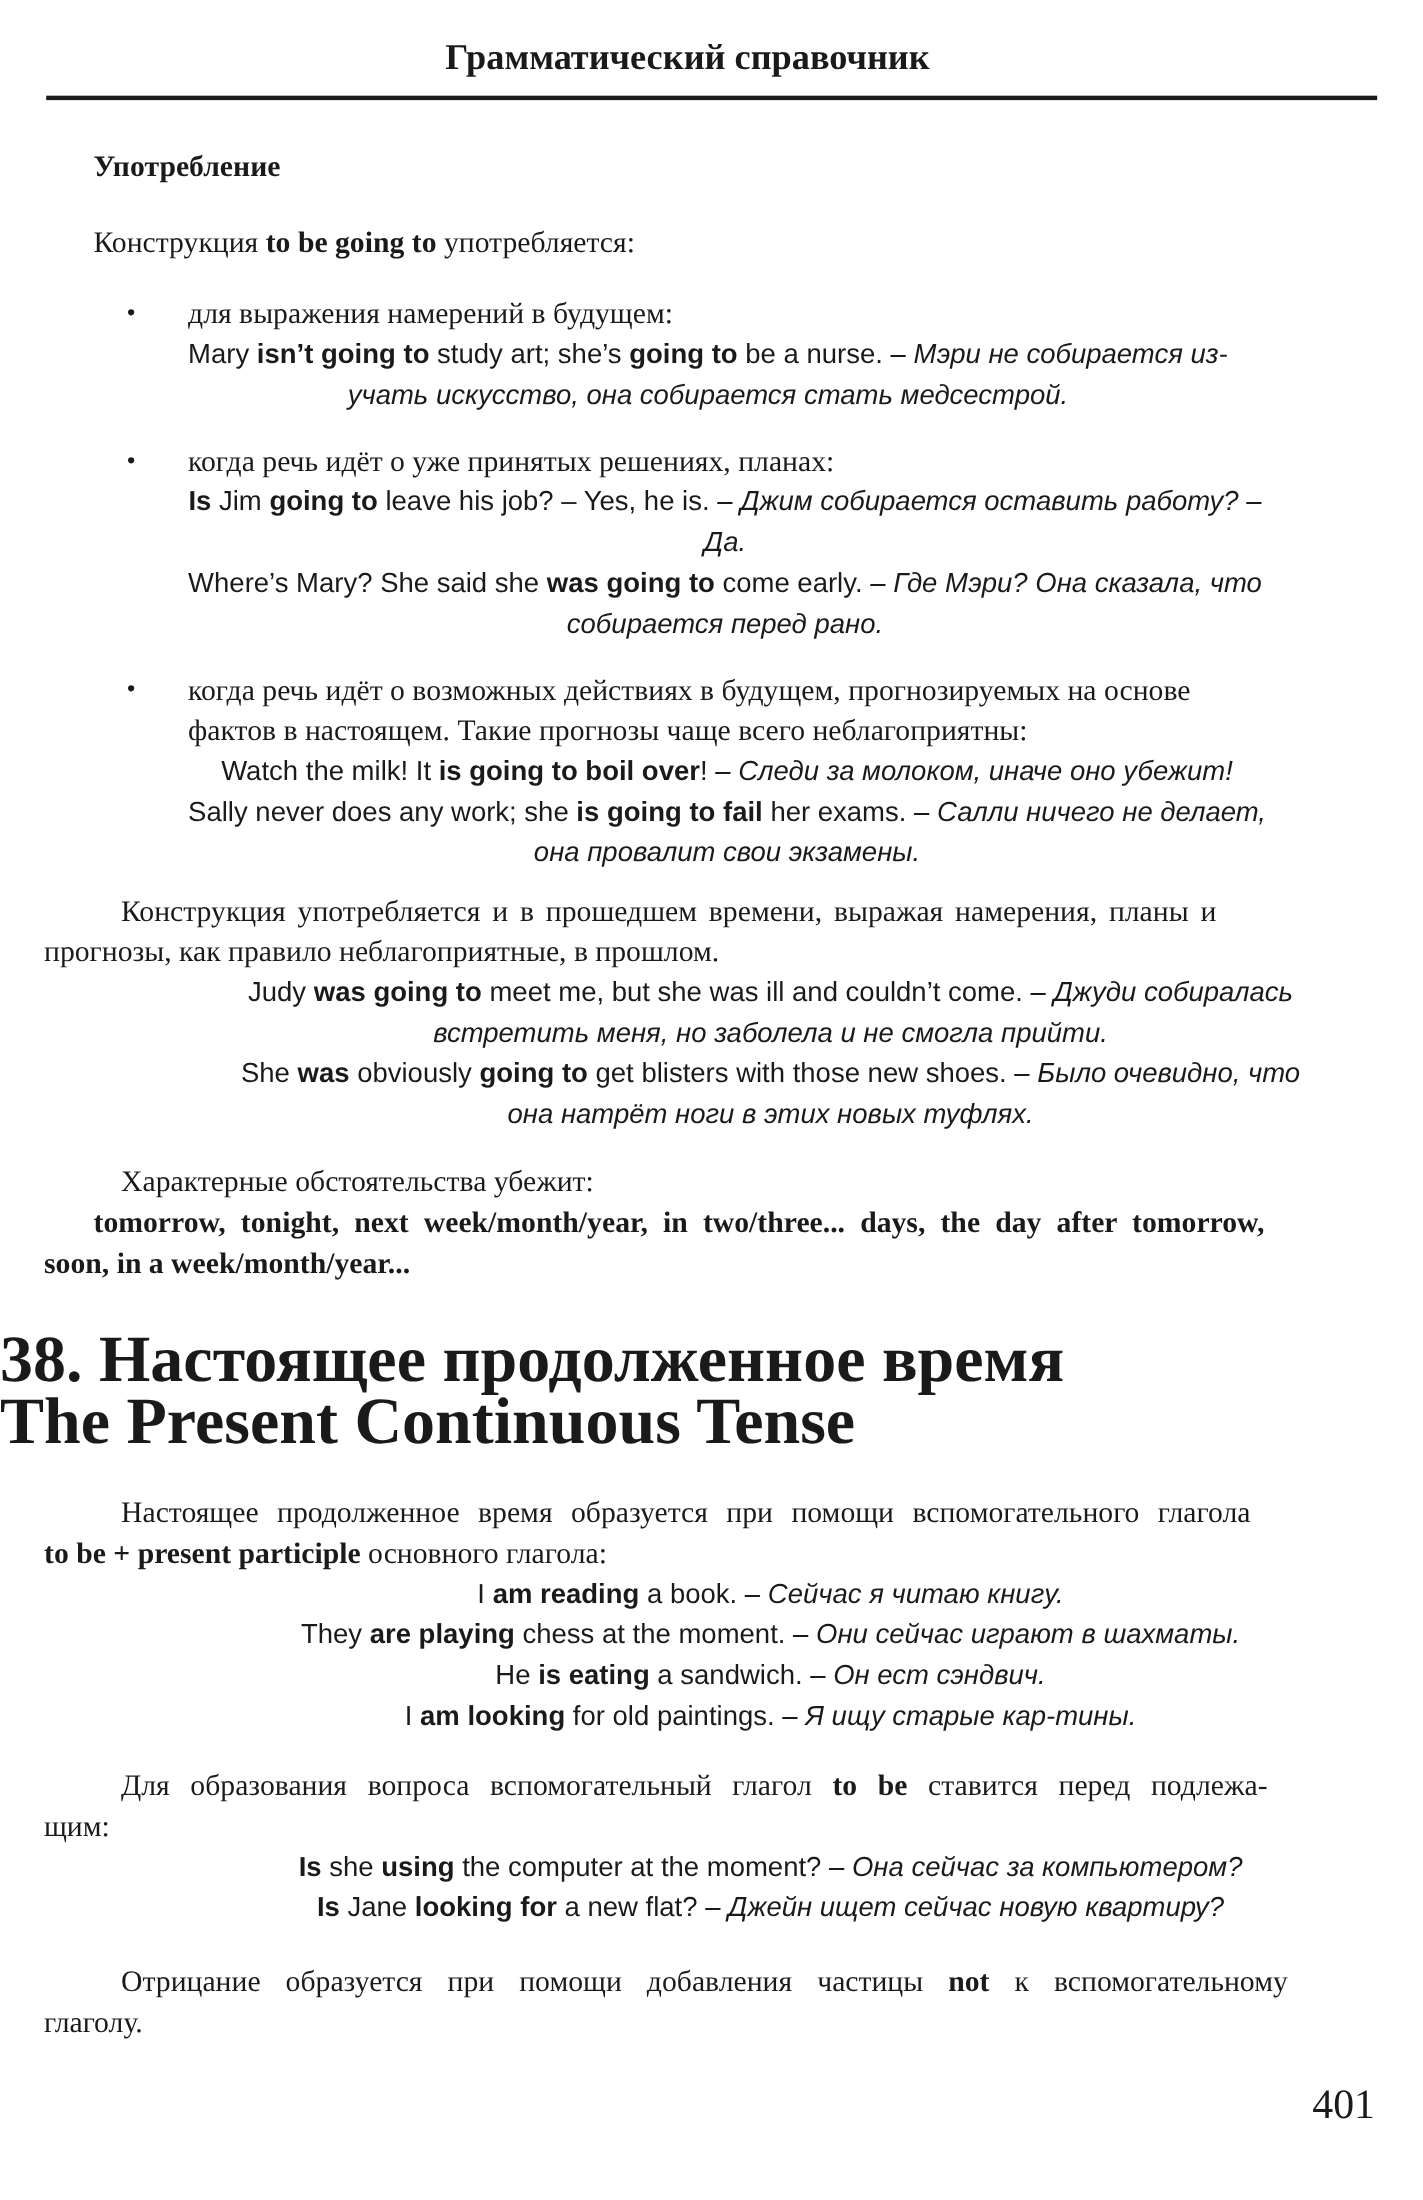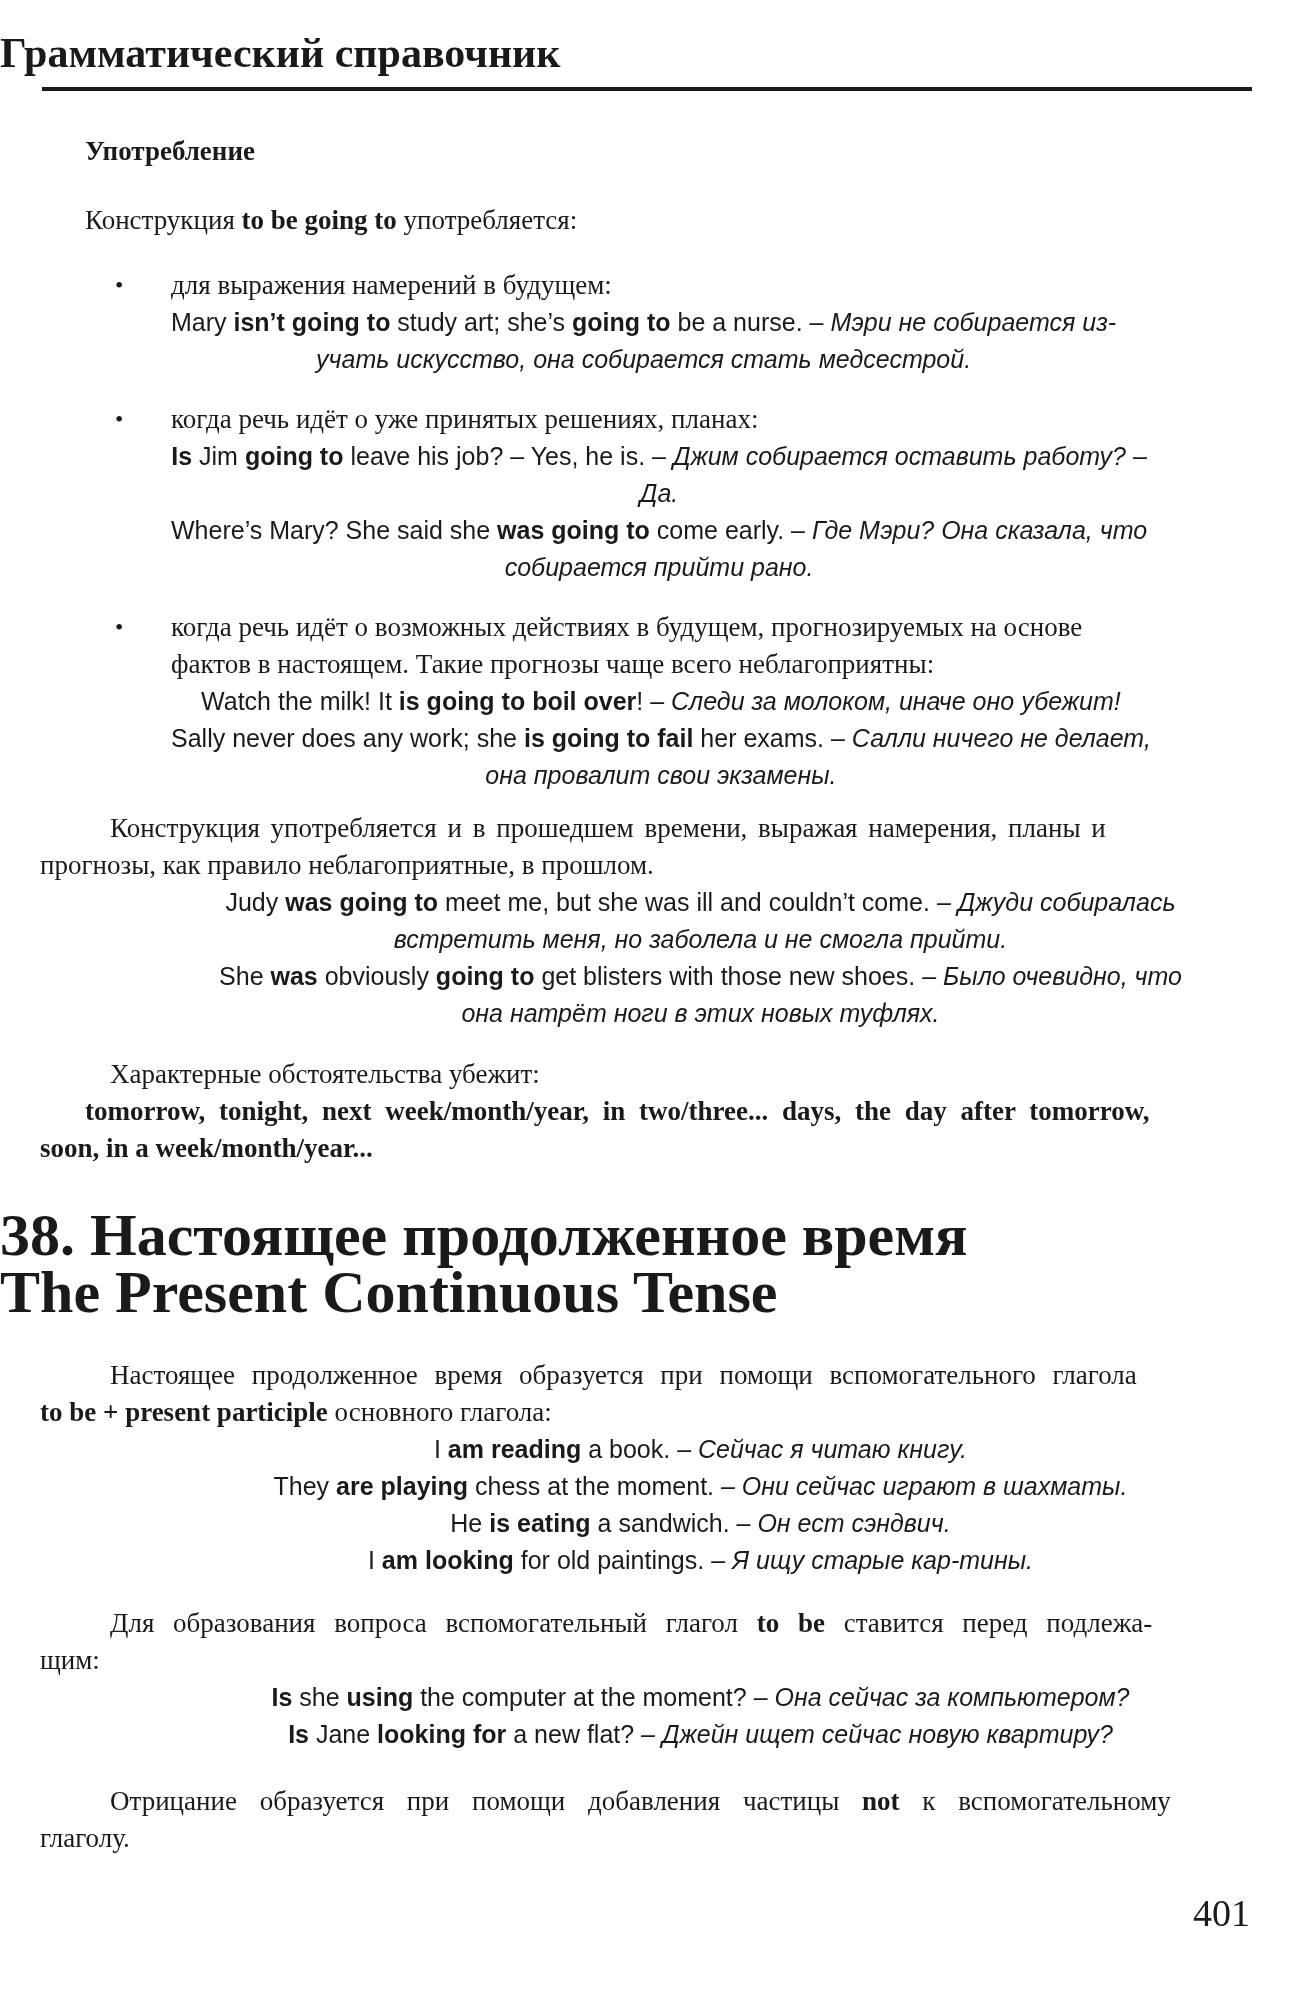--- a/index.html
+++ b/index.html
@@ -7,21 +7,21 @@
     position:relative;
     width:1294px;height:2000px;
     background:#ffffff;
     color:#1a1a1a;
     font-family:"Liberation Serif",serif;
     font-size:27px;line-height:37px;
     overflow:hidden;
   }
   .line{white-space:nowrap;}
   
-  .header{padding:34px 44px 0 0;text-align:left;font-weight:bold;font-size:42px;line-height:38px;}
+  .header{padding:34px 44px 0 0;text-align:center;font-weight:bold;font-size:33px;line-height:38px;}
   .rule{margin:15px 42px 0 42px;border-top:4px solid #1c1c1c;height:0;}
   
   .usage-heading{margin:42px 0 0 85px;font-weight:bold;}
   .intro{margin:32px 0 0 85px;}
   .body-para{margin-left:40px;margin-right:36px;}
   .indent70{text-indent:70px;}
   .indent45{text-indent:45px;}
   .ws4{word-spacing:4px;}
   .ws8{word-spacing:7px;}
   .ws10{word-spacing:10px;}
@@ -73,21 +73,21 @@
       </div>
     </div>
 
     <div class="bullet">
       <span class="marker">•</span>
       <div class="bullet-content">
         <div class="line"><span>когда речь идёт о уже принятых решениях, планах:</span></div>
         <div class="line ex"><span class="seg-bold">Is </span><span>Jim </span><span class="seg-bold">going to </span><span>leave his job? – Yes, he is. </span><span class="seg-ru">– Джим собирается оставить работу? –</span></div>
         <div class="line ex"><span class="seg-ru">Да.</span></div>
         <div class="line ex"><span>Where’s Mary? She said she </span><span class="seg-bold">was going to </span><span>come early. </span><span class="seg-ru">– Где Мэри? Она сказала, что</span></div>
-        <div class="line ex"><span class="seg-ru">собирается прийти рано.</span></div>
+        <div class="line ex"><span class="seg-ru">собирается перед рано.</span></div>
       </div>
     </div>
 
     <div class="bullet">
       <span class="marker">•</span>
       <div class="bullet-content">
         <div class="line"><span>когда речь идёт о возможных действиях в будущем, прогнозируемых на основе</span></div>
         <div class="line"><span>фактов в настоящем. Такие прогнозы чаще всего неблагоприятны:</span></div>
         <div class="line ex"><span>Watch the milk! It </span><span class="seg-bold">is going to boil over</span><span>! </span><span class="seg-ru">– Следи за молоком, иначе оно убежит!</span></div>
         <div class="line ex"><span>Sally never does any work; she </span><span class="seg-bold">is going to fail </span><span>her exams. </span><span class="seg-ru">– Салли ничего не делает,</span></div>

